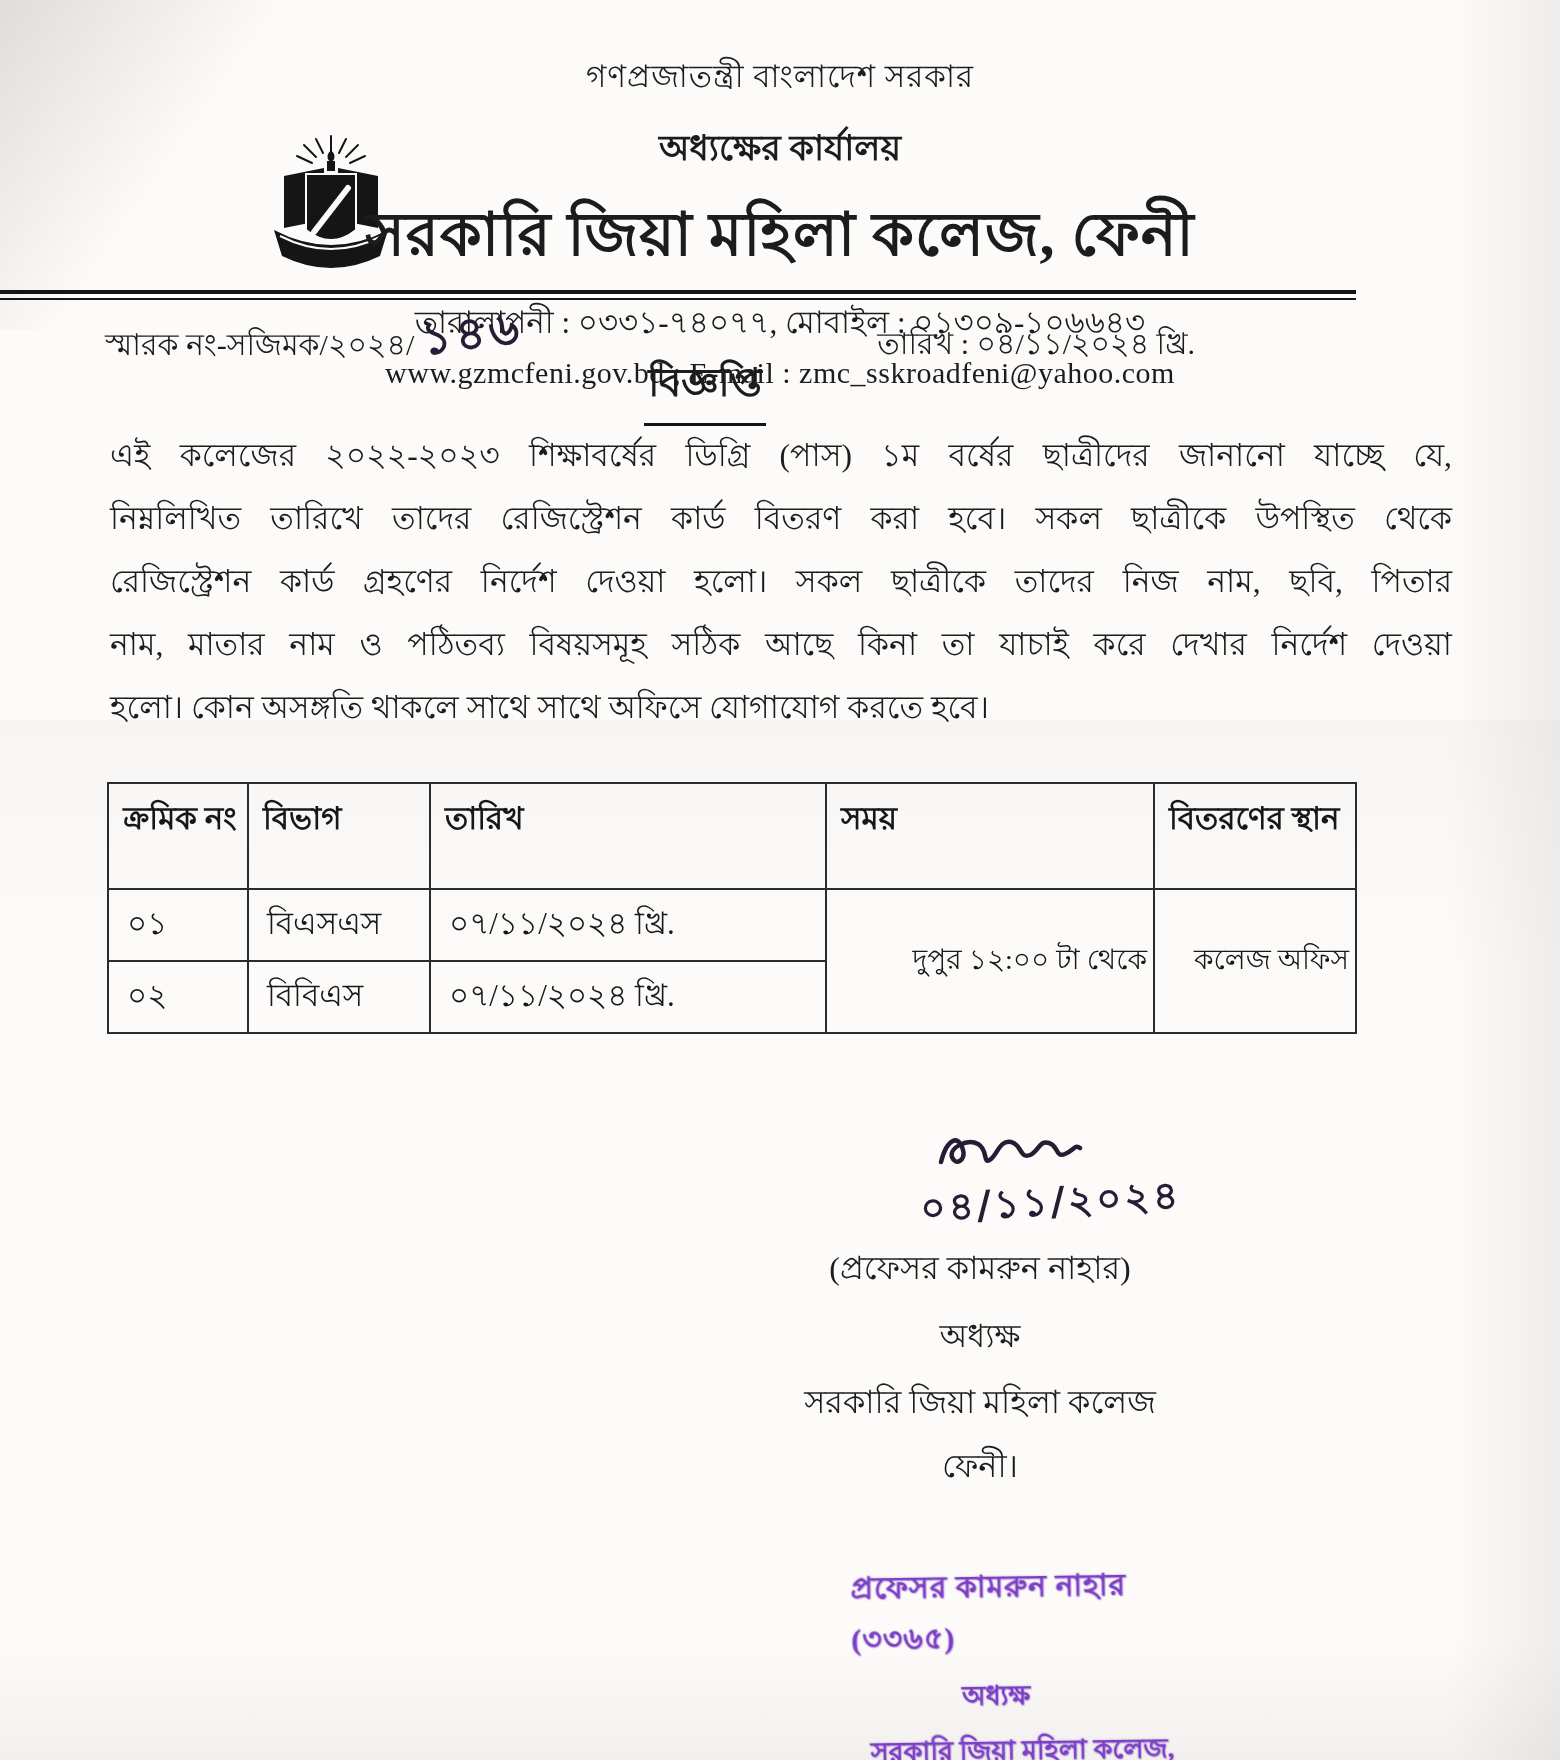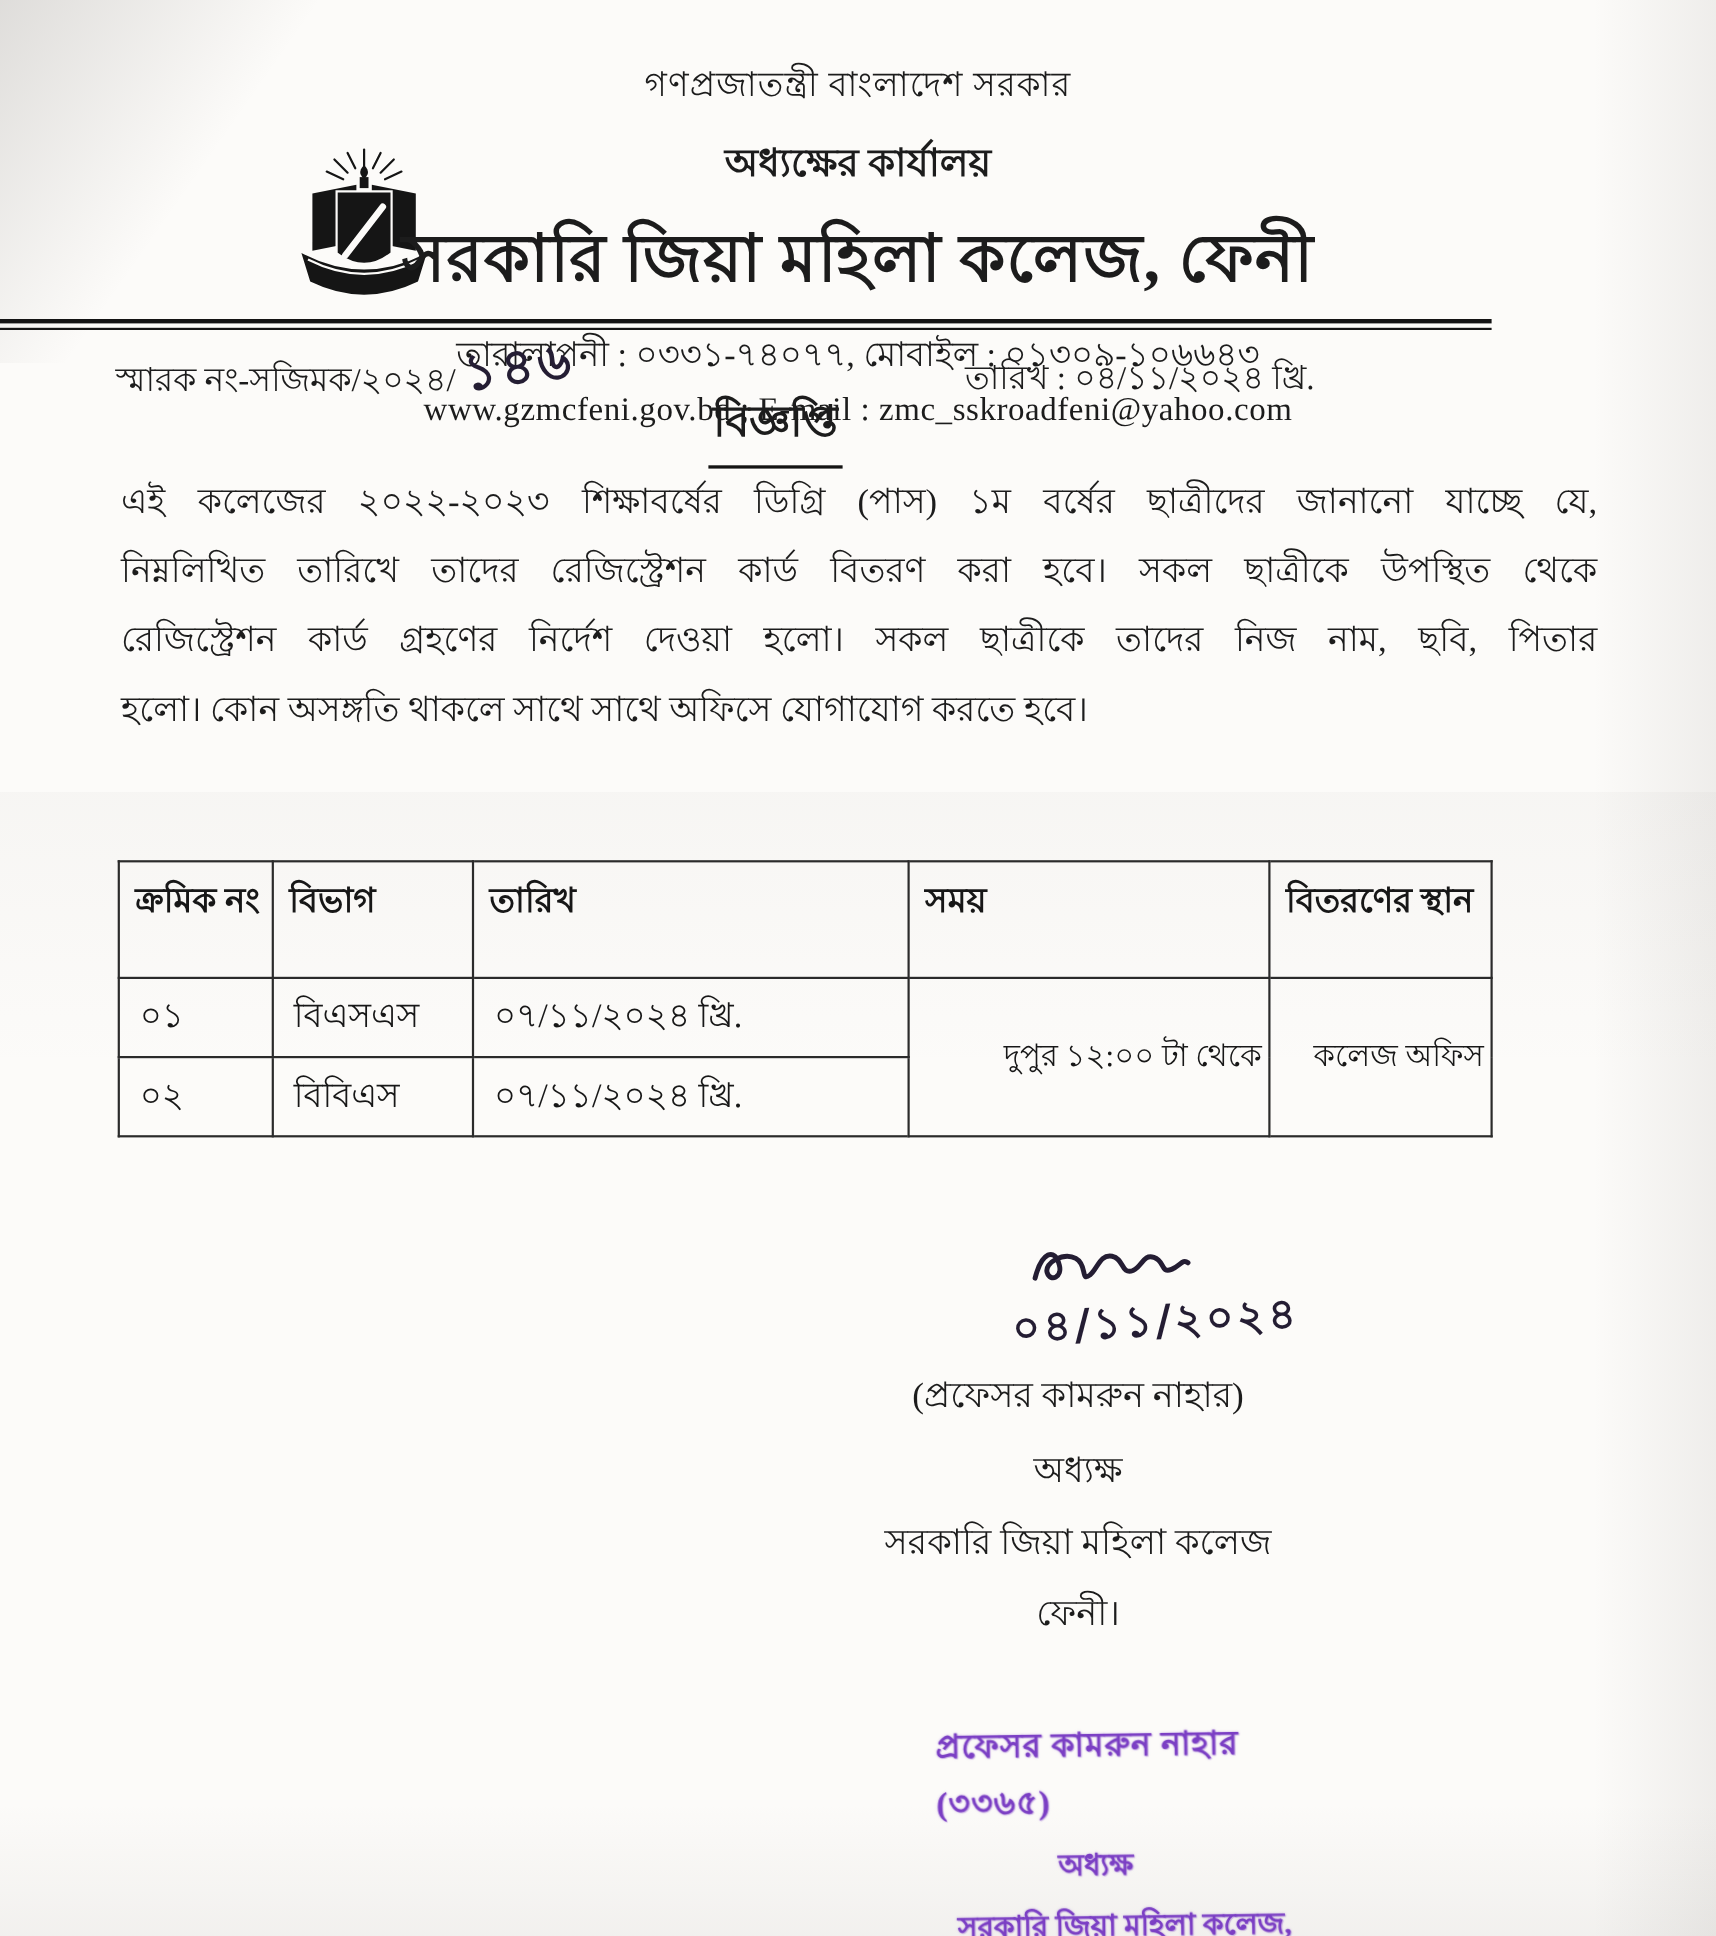--- a/index.html
+++ b/index.html
@@ -54,21 +54,21 @@
 
   .body-block{position:absolute;top:424px;left:110px;width:1342px;font-size:31.5px;}
   .body-line{line-height:63px;text-align:justify;text-align-last:justify;white-space:nowrap;}
   .body-line.last{text-align:left;text-align-last:left;white-space:normal;}
 
   table.sched{position:absolute;top:782px;left:107px;width:1248px;
     border-collapse:collapse;table-layout:fixed;font-size:31px;color:#171717;}
   table.sched th, table.sched td{border:2.5px solid #2b2b2b;}
   table.sched th{font-weight:bold;vertical-align:top;padding:8px 10px 0 14px;
     height:96px;line-height:1.75;text-align:left;}
-  table.sched th.first{text-align:left;}
+  table.sched th.first{text-align:center;}
   table.sched td{height:66px;vertical-align:middle;padding:2px 8px 2px 18px;text-align:left;}
   table.sched td.merged{text-align:right;padding:2px 6px;font-size:28px;}
 
   .sign-block{position:absolute;top:1128px;left:765px;width:430px;
     display:flex;flex-direction:column;align-items:center;font-size:32px;}
   .sig-svg{align-self:flex-start;margin-left:170px;}
   .hand-date{align-self:flex-start;margin-left:155px;margin-top:2px;
     font-family:"DejaVu Sans", sans-serif;font-size:39px;font-weight:bold;
     color:#241d33;transform:rotate(-3deg);letter-spacing:3px;line-height:1;}
   .sign-name{margin-top:22px;}
@@ -133,20 +133,21 @@
   </div>
 
   <div class="title-wrap">
     <span class="notice-title">বিজ্ঞপ্তি</span>
   </div>
 
   <div class="body-block">
     <div class="body-line">এই কলেজের ২০২২-২০২৩ শিক্ষাবর্ষের ডিগ্রি (পাস) ১ম বর্ষের ছাত্রীদের জানানো যাচ্ছে যে,</div>
     <div class="body-line">নিম্নলিখিত তারিখে তাদের রেজিস্ট্রেশন কার্ড বিতরণ করা হবে। সকল ছাত্রীকে উপস্থিত থেকে</div>
     <div class="body-line">রেজিস্ট্রেশন কার্ড গ্রহণের নির্দেশ দেওয়া হলো। সকল ছাত্রীকে তাদের নিজ নাম, ছবি, পিতার</div>
+    <div class="body-line">নাম, মাতার নাম ও পঠিতব্য বিষয়সমূহ সঠিক আছে কিনা তা যাচাই করে দেখার নির্দেশ দেওয়া</div>
     <div class="body-line last">হলো। কোন অসঙ্গতি থাকলে সাথে সাথে অফিসে যোগাযোগ করতে হবে।</div>
   </div>
 
   <table class="sched">
     <colgroup>
       <col style="width:140px">
         <col style="width:182px">
         <col style="width:396px">
       <col style="width:328px">
         <col style="width:202px">

